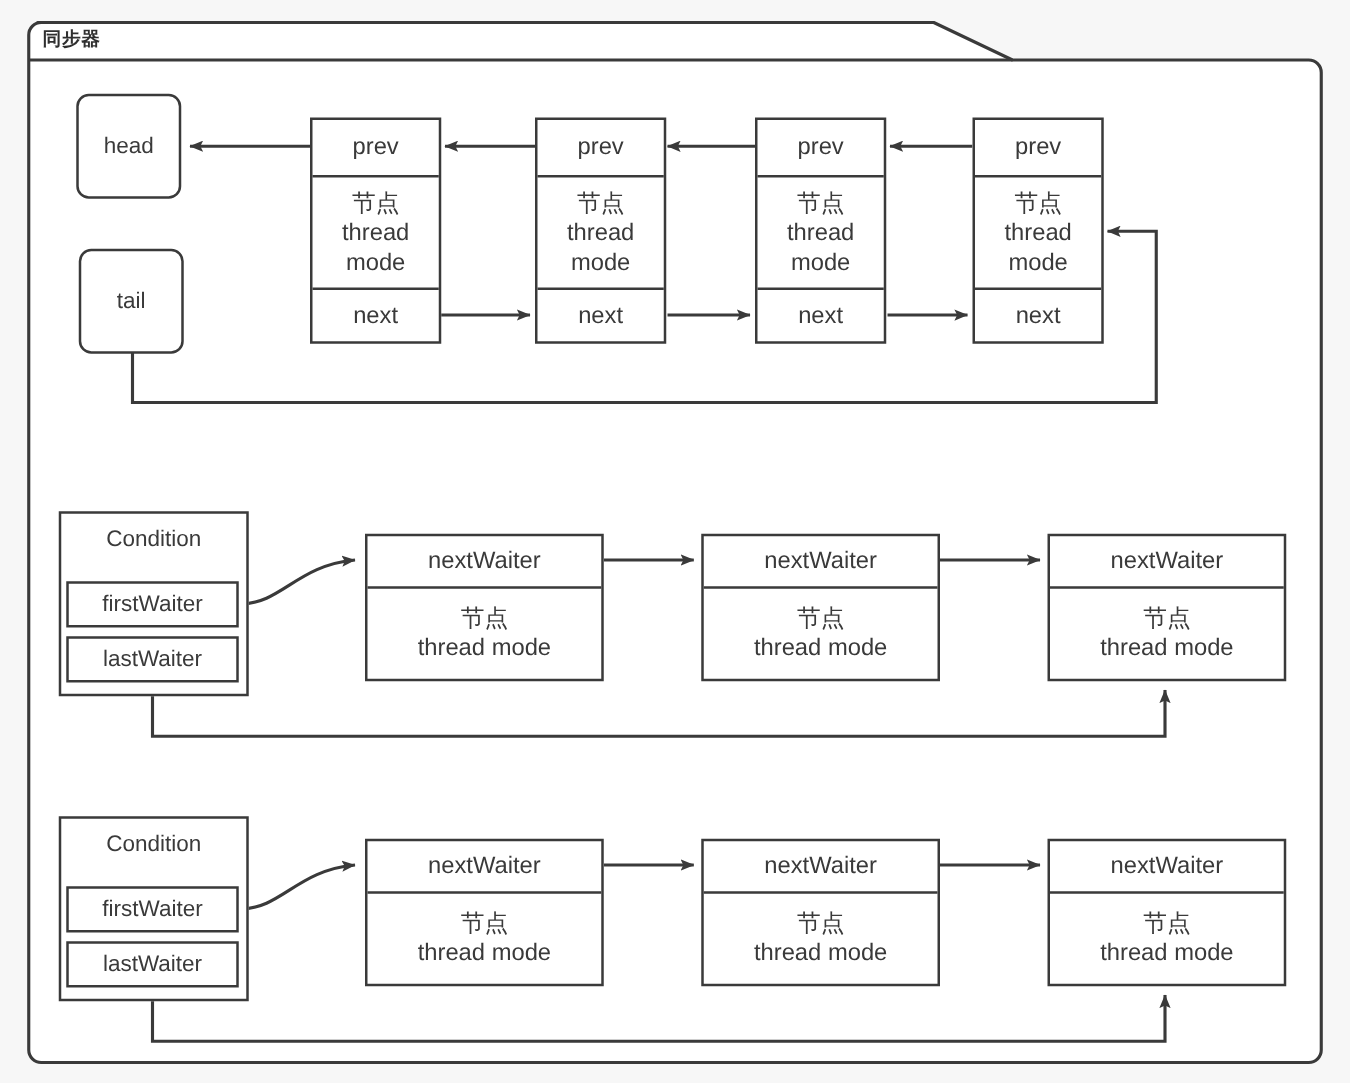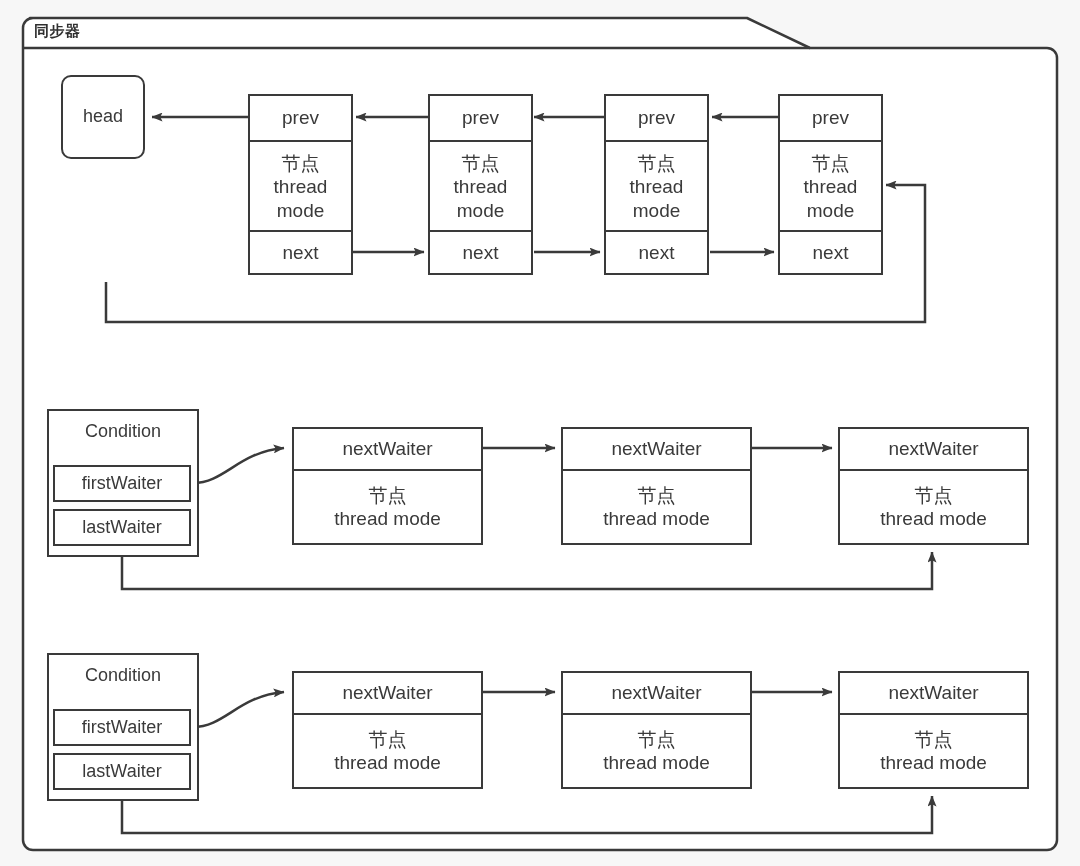--- a/index.html
+++ b/index.html
@@ -126,20 +126,23 @@
   </svg>
 
   <div id="html-layer">
 
     <div id="frame-title">同步器</div>
 
     <div class="box rounded" style="left:61px; top:75px; width:84px; height:84px;">
       <div class="cell lbl-18" style="left:0; top:0; right:0; bottom:0;">head</div>
     </div>
 
+    <div class="box rounded" style="left:63px; top:199px; width:84px; height:84px;">
+      <div class="cell lbl-18" style="left:0; top:0; right:0; bottom:0;">tail</div>
+    </div>
 
     <div class="box" style="left:248px; top:94px; width:105px; height:181px;">
       <div class="cell lbl-19" style="left:0; top:0; right:0; height:44px;">prev</div>
       <div class="divider" style="left:0; top:44px; width:101px;"></div>
       <div class="cell lbl-19" style="left:0; top:46px; right:0; height:90px;">节点
 thread
 mode</div>
       <div class="divider" style="left:0; top:134px; width:101px;"></div>
       <div class="cell lbl-19" style="left:0; top:136px; right:0; bottom:0;">next</div>
     </div>

